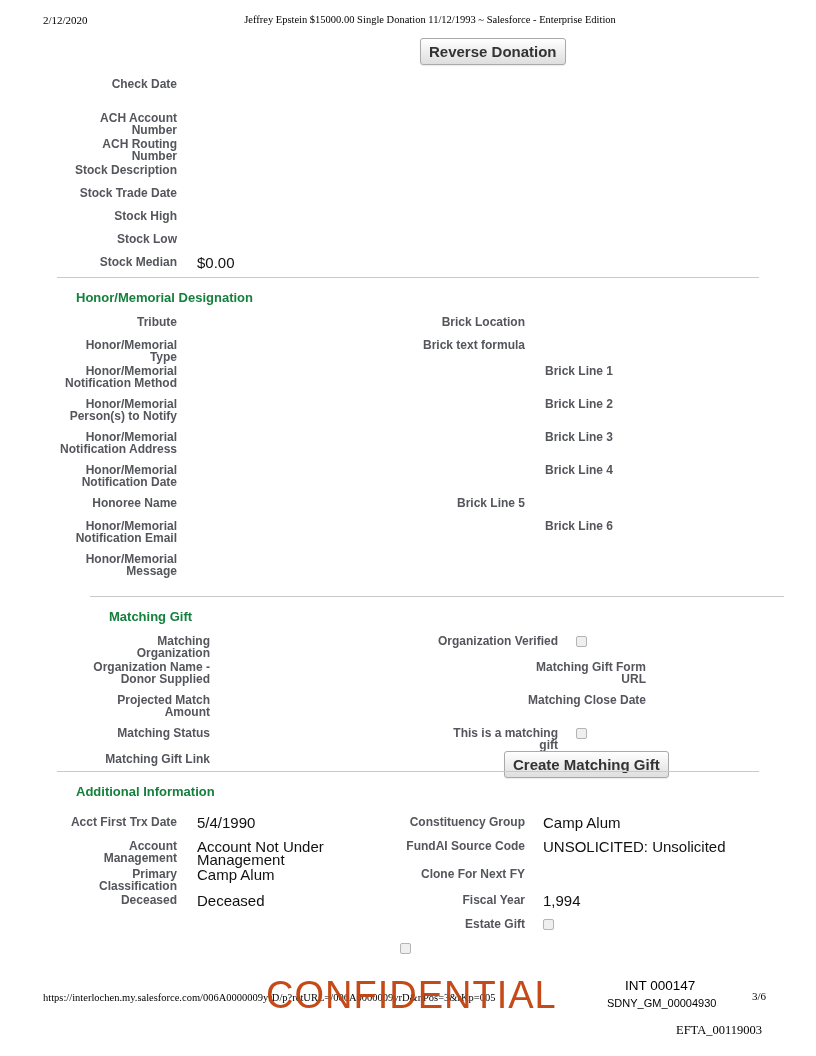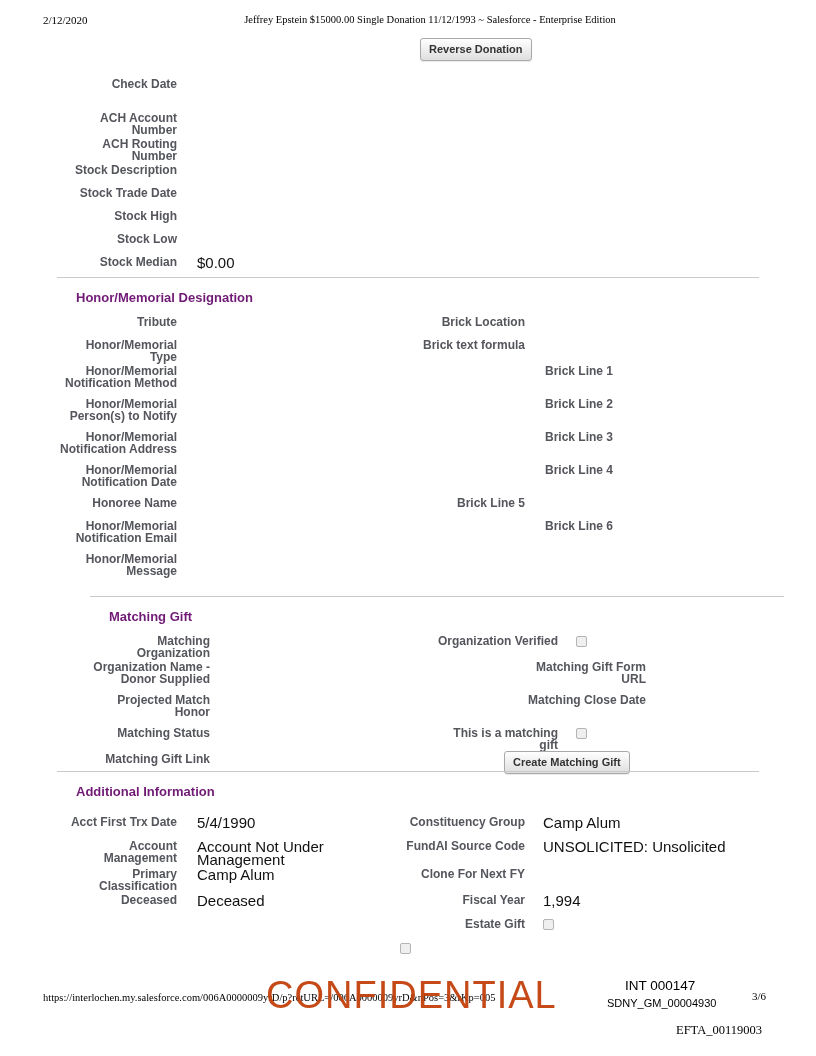--- a/index.html
+++ b/index.html
@@ -13,33 +13,33 @@
                  font:10.5px "Liberation Serif", serif; color:#000; }
   .footer-url  { position:absolute; left:43px; top:992px; font:10.5px "Liberation Serif", serif; color:#000; }
   .watermark   { position:absolute; left:266px; top:976px; font:38px/1 "Liberation Sans", sans-serif;
                  letter-spacing:1px; color:#f15a29; opacity:.95; }
   .bates-int   { position:absolute; left:625px; top:978px; font:13.5px "Liberation Sans", sans-serif; color:#000;text-align:right; }
   .bates-sdny  { position:absolute; left:607px; top:997px; font:11px "Liberation Sans", sans-serif; color:#000; }
   .page-num    { position:absolute; left:752px; top:990px; font:11px "Liberation Serif", serif; color:#000; }
   .bates-efta  { position:absolute; left:676px; top:1023px; font:12.5px "Liberation Serif", serif; color:#000; }
 
   
-  .sf-btn { display:inline-block; font-family:"Liberation Sans", sans-serif; font-weight:bold; font-size:11px; line-height:1;
+  .sf-btn { display:inline-block; font-family:"Liberation Sans", sans-serif; font-weight:bold; font-size:15px; line-height:1;
             color:#333; background:linear-gradient(#ffffff,#dedede); border:1px solid #a9a9a9; border-radius:3px;
             padding:5px 8px; box-shadow:0 1px 1px rgba(0,0,0,.08); cursor:pointer; white-space:nowrap; }
   .reverse-btn { position:absolute; left:420px; top:38px; }
 
   
   .fields  { position:absolute; left:57px; width:702px; }
   #payment { top:72px; padding-top:4px; }
   .section { position:absolute; left:57px; width:702px; border-top:1px solid #c9c9c9; }
   #honor      { top:277px; }
   #matching   { top:596px;margin-left:33px; }
   #additional { top:771px; }
-  .section h3 { font:bold 13px/13px "Liberation Sans", sans-serif; color:#701a75; margin:13px 0 10px 19px; }
+  .section h3 { font:bold 13px/13px "Liberation Sans", sans-serif; color:#15803d; margin:13px 0 10px 19px; }
   #additional h3 { margin-bottom:16px; }
 
   .row { display:grid; grid-template-columns:140px 203px 143px 216px; }
   .lbl { font-weight:bold; font-size:12px; line-height:12px; color:#54565c; text-align:right;
          padding-right:20px; padding-top:2px; }
   .lbl.r { padding-right:18px; }
   .val { font-size:15px; line-height:13px; color:#111; padding-top:2px; }
   .h23 { min-height:23px; } .h24 { min-height:24px; } .h25 { min-height:25px; } .h33 { min-height:33px;gap:44px; }
   .mb11 { margin-bottom:11px; }
   .checkbox { display:inline-block; width:11px; height:11px; background:#efefef;
@@ -174,21 +174,21 @@
       <div class="lbl r">Organization Verified</div>
       <div class="val"><span class="checkbox"></span></div>
     </div>
     <div class="row h33">
       <div class="lbl">Organization Name - Donor Supplied</div>
       <div class="val"></div>
       <div class="lbl r">Matching Gift Form URL</div>
       <div class="val"></div>
     </div>
     <div class="row h33">
-      <div class="lbl">Projected Match Honor</div>
+      <div class="lbl">Projected Match Amount</div>
       <div class="val"></div>
       <div class="lbl r">Matching Close Date</div>
       <div class="val"></div>
     </div>
     <div class="row h25">
       <div class="lbl">Matching Status</div>
       <div class="val"></div>
       <div class="lbl r">This is a matching gift</div>
       <div class="val"><span class="checkbox"></span></div>
     </div>

